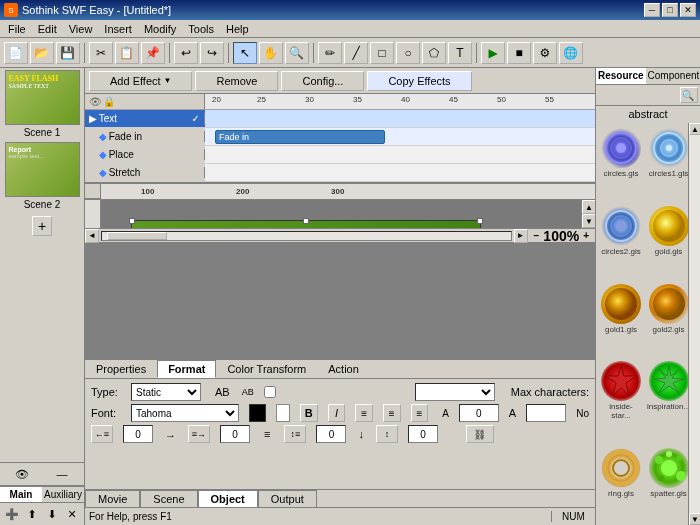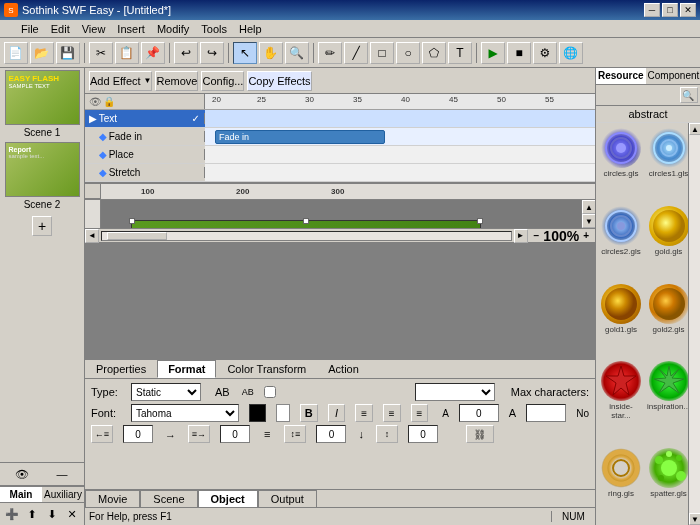--- a/index.html
+++ b/index.html
@@ -6,54 +6,54 @@
     body { font-family: 'Segoe UI', Tahoma, Arial, sans-serif; font-size: 11px; background: #d4d0c8; width: 700px; height: 525px; overflow: hidden; }
     
     
     .title-bar { background: linear-gradient(to bottom, #0a246a, #3a6ea5); color: white; height: 20px; display: flex; align-items: center; justify-content: space-between; padding: 0 4px; font-size: 11px; }
     .title-bar-left { display: flex; align-items: center; gap: 4px; }
     .title-bar-icon { width: 14px; height: 14px; background: #ff6600; border-radius: 2px; font-size: 8px; display: flex; align-items: center; justify-content: center; }
     .title-bar-buttons { display: flex; gap: 2px; }
     .title-btn { width: 16px; height: 14px; background: #d4d0c8; border: 1px outset #fff; font-size: 9px; display: flex; align-items: center; justify-content: center; cursor: pointer; color: black; }
     
     
-    .menu-bar { background: #d4d0c8; height: 18px; display: flex; align-items: center; border-bottom: 1px solid #808080; padding: 0 15px; }
+    .menu-bar { background: #d4d0c8; height: 18px; display: flex; align-items: center; border-bottom: 1px solid #808080; padding: 0 2px; }
     .menu-item { padding: 1px 6px; font-size: 11px; cursor: pointer; color: black; }
     
     
     .toolbar { background: #d4d0c8; height: 30px; display: flex; align-items: center; padding: 2px 4px; gap: 2px; border-bottom: 1px solid #808080; }
     .tb-btn { width: 24px; height: 22px; background: #d4d0c8; border: 1px outset #fff; display: flex; align-items: center; justify-content: center; cursor: pointer; font-size: 12px; }
     .tb-separator { width: 1px; height: 20px; background: #808080; margin: 0 2px; }
     
     
     .main-layout { display: flex; height: calc(525px - 68px); }
     
     
     .left-panel { width: 85px; background: #d4d0c8; border-right: 1px solid #808080; display: flex; flex-direction: column; overflow: hidden; }
     .scene-item { padding: 2px; cursor: pointer; }
     .scene-thumb { width: 75px; height: 55px; margin: 0 auto 2px; border: 1px solid #808080; overflow: hidden; position: relative; }
     .scene-label { text-align: center; font-size: 10px; }
-    .scene-thumb-1 { background: linear-gradient(135deg, #a8c060 0%, #6a9a20 100%); }
+    .scene-thumb-1 { background: linear-gradient(135deg, #a8c060 0%, #6a9a20 100%); font-family: Liberation Serif, serif; }
     .scene-thumb-2 { background: linear-gradient(135deg, #a8c060 0%, #6a9a20 100%); }
     .scene-inner { padding: 3px; font-size: 7px; color: white; }
     .scene-inner-title { font-weight: bold; font-size: 8px; color: #ffe000; }
     .scene-inner-text { font-size: 6px; }
     .add-scene { width: 20px; height: 20px; background: #d4d0c8; border: 1px outset #fff; display: flex; align-items: center; justify-content: center; margin: 4px auto; cursor: pointer; font-size: 14px; }
     .left-bottom-tabs { display: flex; border-top: 1px solid #808080; margin-top: auto; }
     .left-tab { flex: 1; text-align: center; padding: 2px; font-size: 10px; cursor: pointer; background: #d4d0c8; border-top: 1px solid #808080; }
     .left-tab.active { background: #ffffff; font-weight: bold; }
     .left-icons { display: flex; justify-content: space-around; padding: 2px; border-top: 1px solid #808080; }
     .left-icon-btn { width: 18px; height: 18px; display: flex; align-items: center; justify-content: center; cursor: pointer; font-size: 11px; }
     
     
     .center-panel { flex: 1; display: flex; flex-direction: column; overflow: hidden; }
     
     
     .effect-toolbar { background: #d4d0c8; height: 26px; display: flex; align-items: center; gap: 3px; padding: 2px 4px; border-bottom: 1px solid #808080; }
-    .eff-btn { height: 20px; padding: 0 0; background: #d4d0c8; border: 1px outset #fff; display: flex; align-items: center; cursor: pointer; font-size: 11px; gap: 3px; }
+    .eff-btn { height: 20px; padding: 0 20px; background: #d4d0c8; border: 1px outset #fff; display: flex; align-items: center; cursor: pointer; font-size: 11px; gap: 3px; }
     .eff-btn-arrow { font-size: 8px; }
     
     
     .timeline-area { height: 90px; background: #d4d0c8; border-bottom: 1px solid #808080; overflow: hidden; }
     .timeline-header { height: 16px; display: flex; background: #d4d0c8; border-bottom: 1px solid #a0a0a0; }
     .timeline-labels { width: 120px; min-width: 120px; border-right: 1px solid #808080; display: flex; align-items: center; padding-left: 4px; font-size: 10px; }
     .timeline-ruler { flex: 1; background: #e8e8e8; display: flex; align-items: center; overflow: hidden; position: relative; }
     .ruler-num { font-size: 8px; color: #333; position: absolute; top: 1px; }
     
     .timeline-rows { overflow: hidden; }

